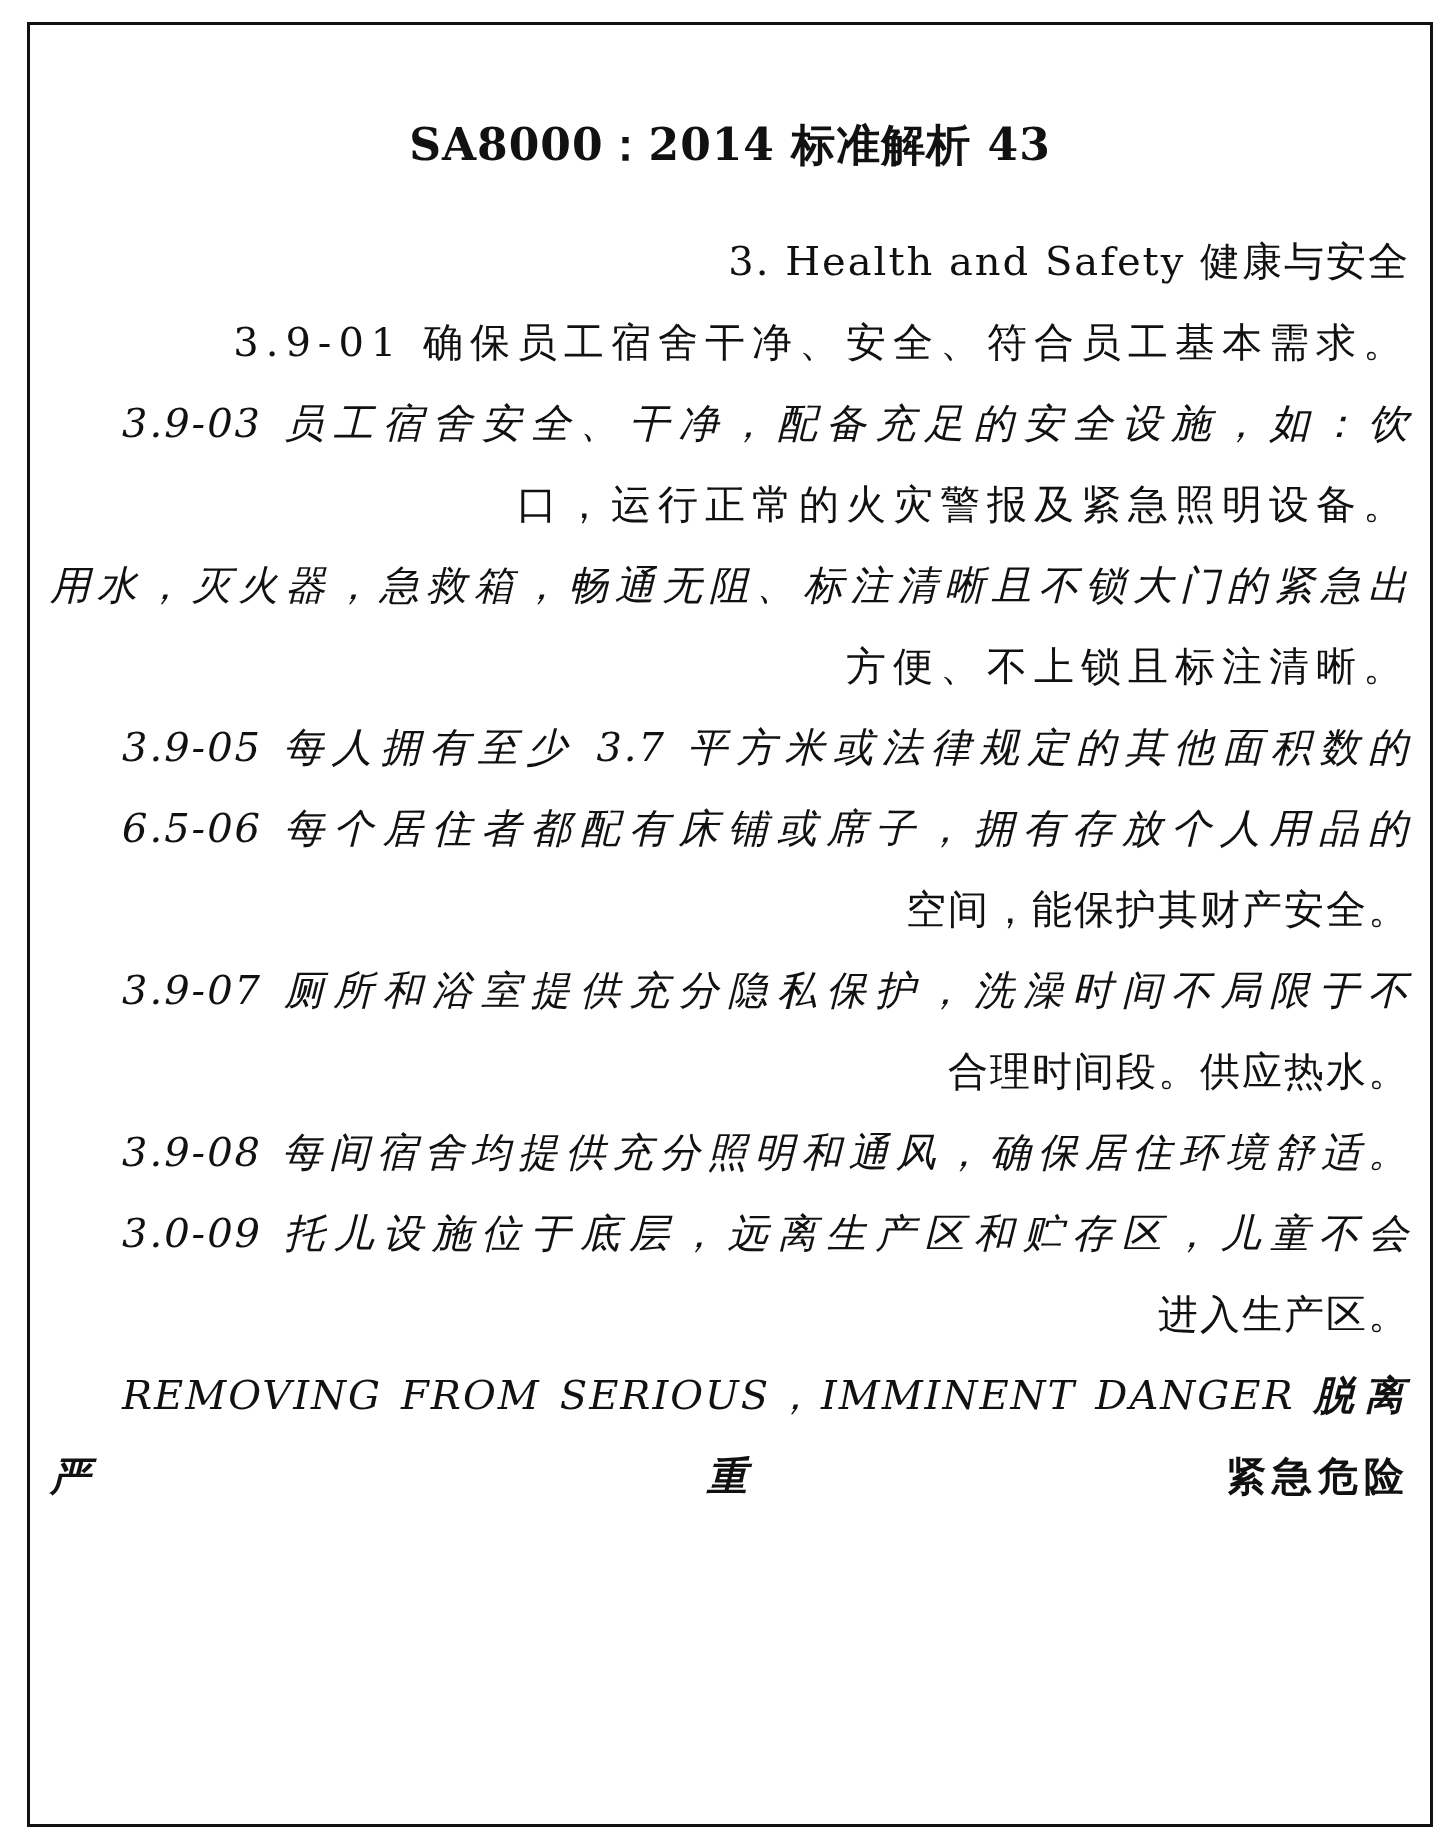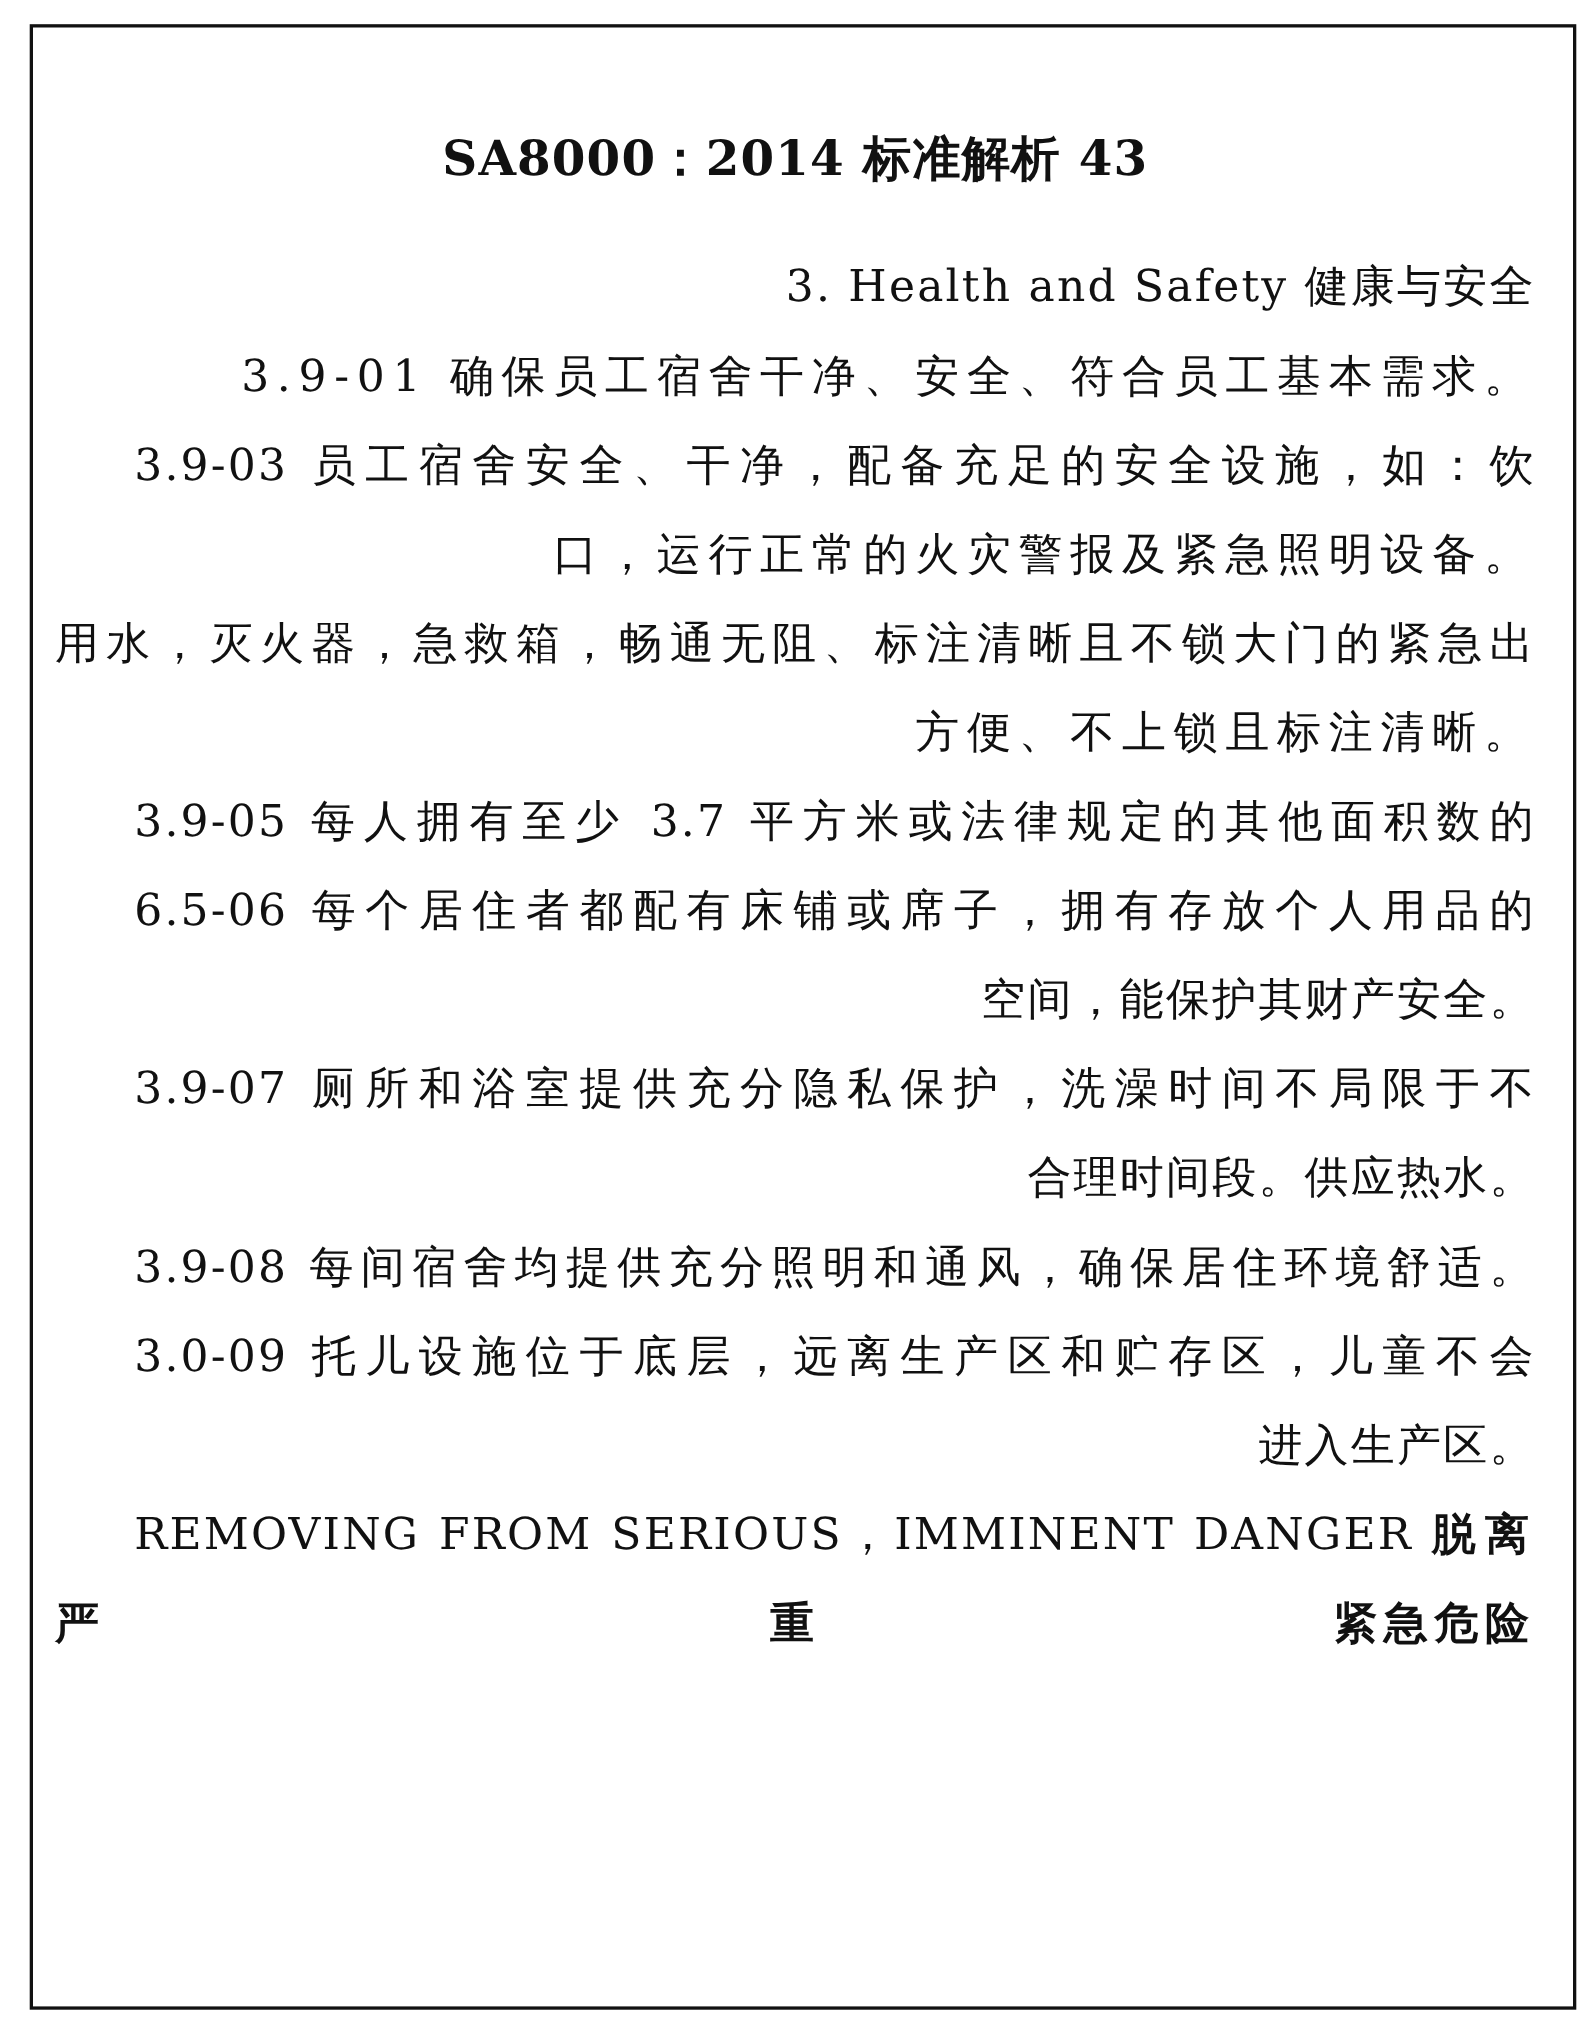--- a/index.html
+++ b/index.html
@@ -16,21 +16,21 @@
   }
   .page {
     position: absolute;
     left: 27px;
     top: 22px;
     width: 1406px;
     height: 1805px;
     box-sizing: border-box;
     border: 3px solid #111111;
     background: #ffffff;
-    padding: 96px 34px 0 20px;
+    padding: 96px 20px 0 20px;
     overflow: hidden;
   }
   .title {
     margin: 0 0 52px 0;
     font-size: 44px;
     line-height: 48px;
     font-weight: bold;
     text-align: center;
     letter-spacing: 1px;
   }
@@ -40,20 +40,21 @@
     line-height: 81px;
     height: 81px;
     letter-spacing: 2px;
     text-align: right;
   }
   .line.indent { text-indent: 72px; }
   .line.spread { letter-spacing: 7px; }
   .line.justify {
     text-align: justify;
     text-align-last: justify;
+    font-style: italic;
   }
   .seg-bold-sans {
     font-family: "DejaVu Sans", "Liberation Sans", sans-serif;
     font-weight: bold;
     letter-spacing: 6px;
   }
 </style>
 </head>
 <body>
 

